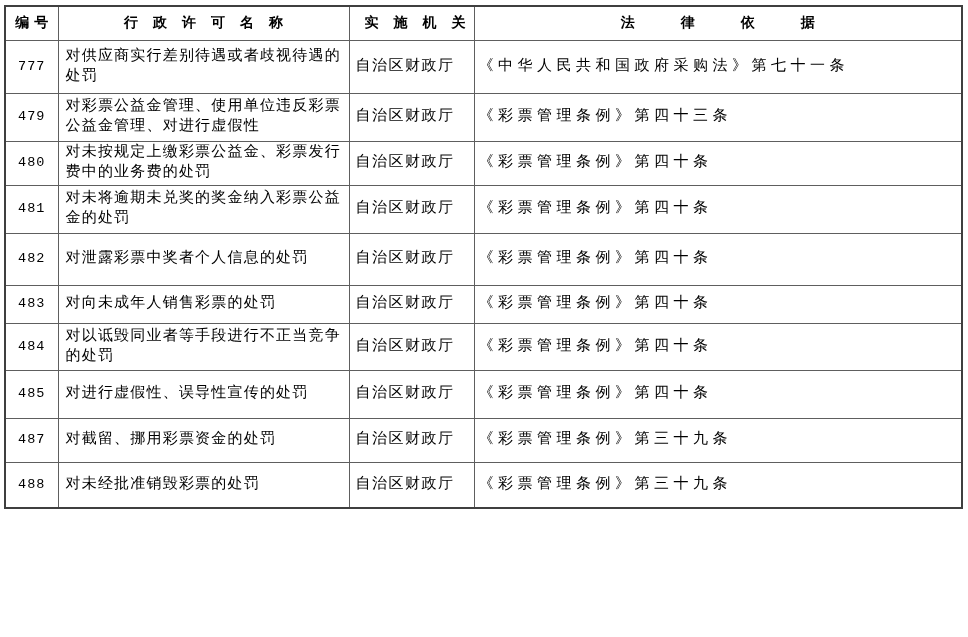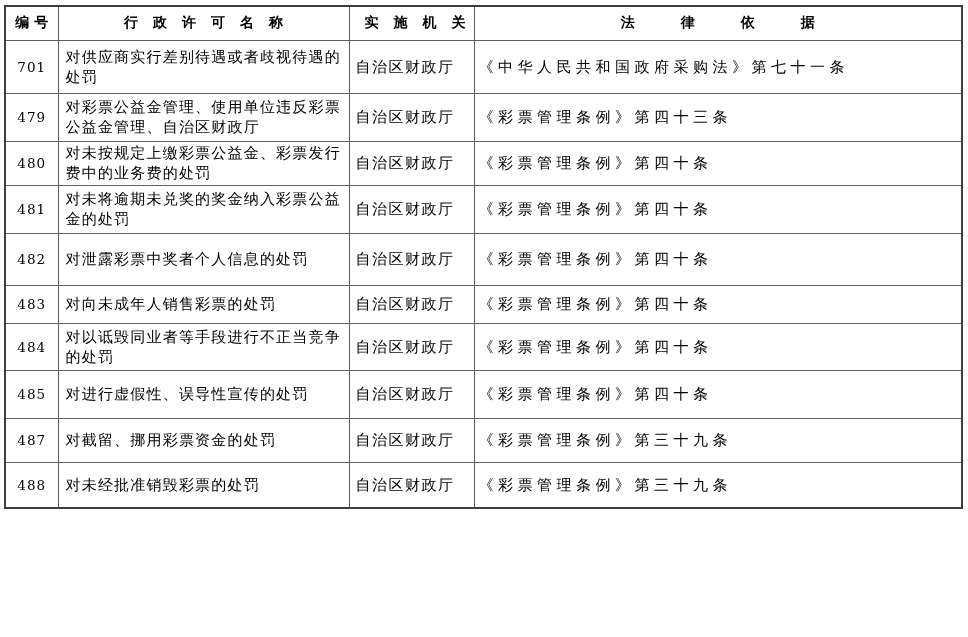--- a/index.html
+++ b/index.html
@@ -23,20 +23,21 @@
     width:957px;
     border-collapse:collapse;
     table-layout:fixed;
     background:var(--bg-color);
   }
   table.doc-table th,
   table.doc-table td{
     border:1px solid var(--border-color);
     vertical-align:middle;
     overflow:hidden;
+    font-family:Liberation Mono, monospace;
   }
   table.doc-table{border:2px solid var(--outer-border);}
   thead tr{border-bottom:1px solid var(--outer-border);}
   th{
     font-size:14px;
     font-weight:bold;
     text-align:center;
     white-space:nowrap;
     padding:0;
   }
@@ -72,28 +73,28 @@
   <thead>
     <tr style="height:34px">
       <th class="h-id">编号</th>
       <th class="h-name">行政许可名称</th>
       <th class="h-agency">实施机关</th>
       <th class="h-legal">法律依据</th>
     </tr>
   </thead>
   <tbody>
     <tr style="height:53px">
-      <td class="c-id">701</td>
+      <td class="c-id">777</td>
       <td class="c-name">对供应商实行差别待遇或者歧视待遇的处罚</td>
       <td class="c-agency">自治区财政厅</td>
       <td class="c-legal">《中华人民共和国政府采购法》第七十一条</td>
     </tr>
     <tr style="height:48px">
       <td class="c-id">479</td>
-      <td class="c-name">对彩票公益金管理、使用单位违反彩票公益金管理、自治区财政厅</td>
+      <td class="c-name">对彩票公益金管理、使用单位违反彩票公益金管理、对进行虚假性</td>
       <td class="c-agency">自治区财政厅</td>
       <td class="c-legal">《彩票管理条例》第四十三条</td>
     </tr>
     <tr style="height:44px">
       <td class="c-id">480</td>
       <td class="c-name">对未按规定上缴彩票公益金、彩票发行费中的业务费的处罚</td>
       <td class="c-agency">自治区财政厅</td>
       <td class="c-legal">《彩票管理条例》第四十条</td>
     </tr>
     <tr style="height:48px">

